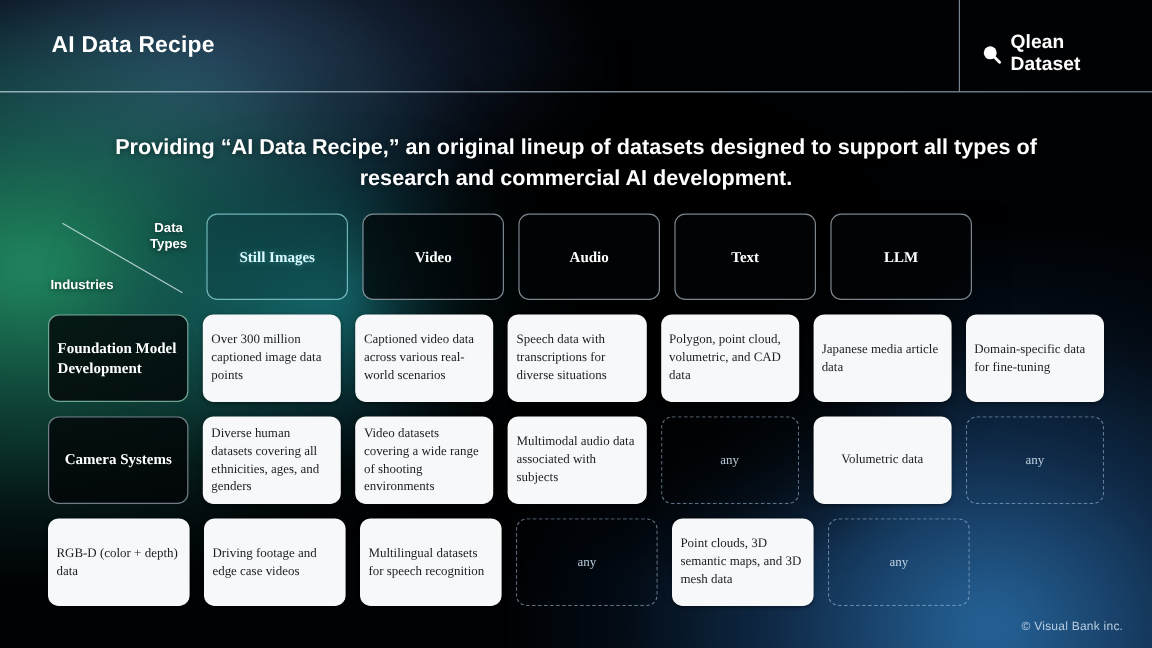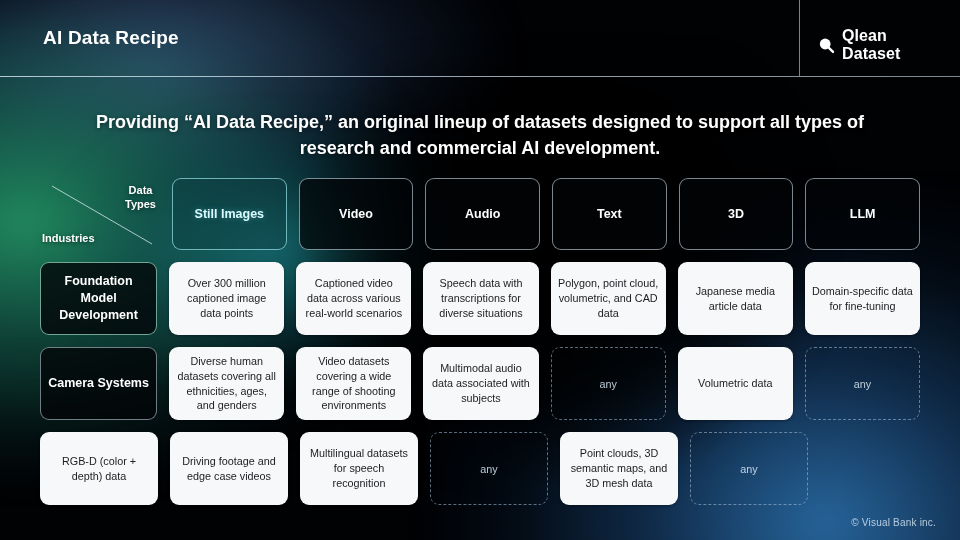--- a/index.html
+++ b/index.html
@@ -150,22 +150,23 @@
     gap: 12px;
   }
   .mrow + .mrow { margin-top: 12px; }
 
   .cell {
     box-sizing: border-box;
     border-radius: 9px;
     display: flex;
     align-items: center;
     justify-content: center;
-    text-align: center;
+    text-align: left;
     padding: 4px 7px;
+    font-family: Liberation Serif, serif;
   }
   .col-head-cell { width: 118px; height: 72px; }
   .col-cell      { width: 118px; }
   .rowlabel-cell { width: 120px; }
 
   
   .corner {
     position: relative;
     width: 120px;
     height: 72px;
@@ -297,21 +298,20 @@
           <div>Data</div>
           <div>Types</div>
         </div>
         <div class="lbl-ind">Industries</div>
       </div>
 
       <div class="cell col-head-cell colhead accent">Still Images</div>
       <div class="cell col-head-cell colhead">Video</div>
       <div class="cell col-head-cell colhead">Audio</div>
       <div class="cell col-head-cell colhead">Text</div>
-      <div class="cell col-head-cell colhead">3D</div>
       <div class="cell col-head-cell colhead">LLM</div>
     </div>
 
     <div class="mrow">
       <div class="cell rowlabel-cell rowlabel accent h-r1">Foundation Model Development</div>
       <div class="cell col-cell chip h-r1">Over 300 million captioned image data points</div>
       <div class="cell col-cell chip h-r1">Captioned video data across various real-world scenarios</div>
       <div class="cell col-cell chip h-r1">Speech data with transcriptions for diverse situations</div>
       <div class="cell col-cell chip h-r1">Polygon, point cloud, volumetric, and CAD data</div>
       <div class="cell col-cell chip h-r1">Japanese media article data</div>

